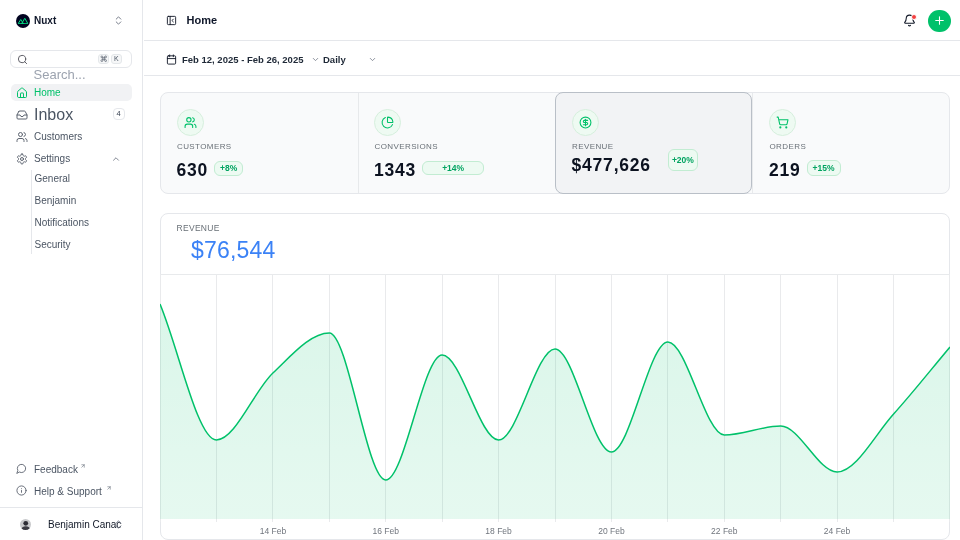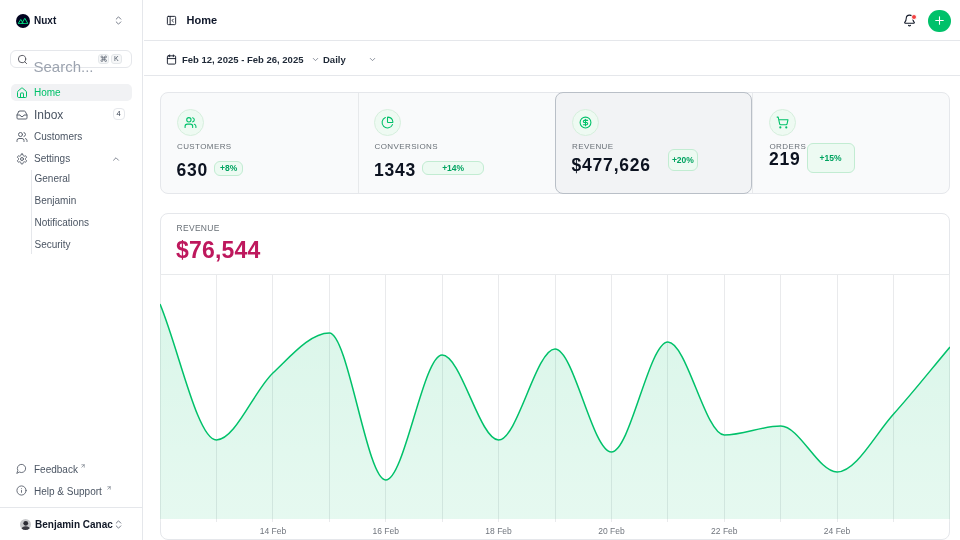--- a/index.html
+++ b/index.html
@@ -24,39 +24,39 @@
 <svg class="ic abs" style="left:112.5px;top:15px;color:#6b7280" width="11" height="11" viewBox="0 0 24 24" stroke-width="3">
     <path d="m7 15 5 5 5-5"></path>
     <path d="m7 9 5-5 5 5"></path>
   </svg>
 
 <div class="abs" style="left:9.5px;top:49.5px;width:122.5px;height:18.5px;border:1px solid #e5e7eb;border-radius:6px;background:#fff"></div>
 <svg class="ic abs" style="left:16.5px;top:53.5px;color:#52525b" width="11" height="11" viewBox="0 0 24 24">
     <circle cx="11" cy="11" r="8"></circle>
     <path d="m21 21-4.3-4.3"></path>
   </svg>
-<div class="abs" style="left:33.5px;top:62px;font-size:15px;color:#9ca3af;line-height:10px">Search...</div>
+<div class="abs" style="left:33.5px;top:70px;font-size:13px;color:#9ca3af;line-height:10px">Search...</div>
 <div class="abs" style="left:97.5px;top:53.5px;width:11.5px;height:10.5px;border:1px solid #e4e7ea;background:#f6f7f8;border-radius:3px;font-size:7.5px;color:#4b5563;display:flex;align-items:center;justify-content:center">
     <svg class="ic" width="7.5" height="7.5" viewBox="0 0 24 24" stroke-width="1.9">
       <path d="M15 6v12a3 3 0 1 0 3-3H6a3 3 0 1 0 3 3V6a3 3 0 1 0-3 3h12a3 3 0 1 0-3-3"></path>
     </svg>
   </div>
 <div class="abs" style="left:110.5px;top:53.5px;width:11.5px;height:10.5px;border:1px solid #e4e7ea;background:#f6f7f8;border-radius:3px;font-size:7px;color:#4b5563;display:flex;align-items:center;justify-content:center">K</div>
 
 <div class="abs" style="left:10.5px;top:84px;width:121px;height:17px;background:#f1f2f4;border-radius:5px"></div>
 <svg class="ic abs" style="left:16px;top:86.5px;color:#00C16A" width="12" height="12" viewBox="0 0 24 24">
     <path d="M15 21v-8a1 1 0 0 0-1-1h-4a1 1 0 0 0-1 1v8"></path>
     <path d="M3 10a2 2 0 0 1 .709-1.528l7-5.999a2 2 0 0 1 2.582 0l7 5.999A2 2 0 0 1 21 10v9a2 2 0 0 1-2 2H5a2 2 0 0 1-2-2z"></path>
   </svg>
 <div class="abs" style="left:34px;top:87.5px;font-size:10px;color:#00C16A;font-weight:500;line-height:10px">Home</div>
 <svg class="ic abs" style="left:16px;top:108.5px;color:#5d6470" width="12" height="12" viewBox="0 0 24 24">
     <polyline points="22 12 16 12 14 15 10 15 8 12 2 12"></polyline>
     <path d="M5.45 5.11 2 12v6a2 2 0 0 0 2 2h16a2 2 0 0 0 2-2v-6l-3.45-6.89A2 2 0 0 0 16.76 4H7.24a2 2 0 0 0-1.79 1.11z"></path>
   </svg>
-<div class="abs" style="left:34px;top:109.5px;font-size:12px;color:#4b5563;line-height:10px">Inbox</div>
+<div class="abs" style="left:34px;top:109.5px;font-size:16px;color:#4b5563;line-height:10px">Inbox</div>
 <div class="abs" style="left:112.5px;top:107.5px;width:12px;height:12.5px;border:1px solid #e5e7eb;border-radius:4px;font-size:7.5px;color:#374151;display:flex;align-items:center;justify-content:center">4</div>
 <svg class="ic abs" style="left:16px;top:130.5px;color:#5d6470" width="12" height="12" viewBox="0 0 24 24">
     <path d="M16 21v-2a4 4 0 0 0-4-4H6a4 4 0 0 0-4 4v2"></path>
     <circle cx="9" cy="7" r="4"></circle>
     <path d="M22 21v-2a4 4 0 0 0-3-3.87"></path>
     <path d="M16 3.13a4 4 0 0 1 0 7.75"></path>
   </svg>
 <div class="abs" style="left:34px;top:131.5px;font-size:10px;color:#4b5563;line-height:10px">Customers</div>
 <svg class="ic abs" style="left:16px;top:152.5px;color:#5d6470" width="12" height="12" viewBox="0 0 24 24">
     <path d="M12.22 2h-.44a2 2 0 0 0-2 2v.18a2 2 0 0 1-1 1.73l-.43.25a2 2 0 0 1-2 0l-.15-.08a2 2 0 0 0-2.73.73l-.22.38a2 2 0 0 0 .73 2.73l.15.1a2 2 0 0 1 1 1.72v.51a2 2 0 0 1-1 1.74l-.15.09a2 2 0 0 0-.73 2.73l.22.38a2 2 0 0 0 2.73.73l.15-.08a2 2 0 0 1 2 0l.43.25a2 2 0 0 1 1 1.73V20a2 2 0 0 0 2 2h.44a2 2 0 0 0 2-2v-.18a2 2 0 0 1 1-1.73l.43-.25a2 2 0 0 1 2 0l.15.08a2 2 0 0 0 2.73-.73l.22-.39a2 2 0 0 0-.73-2.73l-.15-.08a2 2 0 0 1-1-1.74v-.5a2 2 0 0 1 1-1.74l.15-.09a2 2 0 0 0 .73-2.73l-.22-.38a2 2 0 0 0-2.73-.73l-.15.08a2 2 0 0 1-2 0l-.43-.25a2 2 0 0 1-1-1.73V4a2 2 0 0 0-2-2z"></path>
@@ -92,21 +92,21 @@
     <path d="M7 17 17 7"></path>
   </svg>
 
 <div class="abs" style="left:0;top:506.5px;width:143px;height:1px;background:#e5e7eb"></div>
 <div class="abs" style="left:19.5px;top:518.5px;width:11.5px;height:11.5px;border-radius:50%;background:#c8c9cb;overflow:hidden">
 <svg width="11.5" height="11.5" viewBox="0 0 24 24">
       <circle cx="12" cy="9" r="5" fill="#2c2c34"></circle>
       <path d="M2 24c0-6 4.5-9 10-9s10 3 10 9z" fill="#3a3a42"></path>
     </svg>
 </div>
-<div class="abs" style="left:35px;top:520px;font-size:10px;font-weight:700;color:#111827;line-height:10px">Benjamin Canac</div>
+<div class="abs" style="left:48px;top:520px;font-size:10px;font-weight:400;color:#111827;line-height:10px">Benjamin Canac</div>
 <svg class="ic abs" style="left:113px;top:518.5px;color:#6b7280" width="11" height="11" viewBox="0 0 24 24" stroke-width="3">
     <path d="m7 15 5 5 5-5"></path>
     <path d="m7 9 5-5 5 5"></path>
   </svg>
 
 <div class="abs" style="left:144px;top:0;width:816px;height:41px;border-bottom:1px solid #e5e7eb"></div>
 <svg class="ic abs" style="left:165.5px;top:15px;color:#111827" width="11" height="11" viewBox="0 0 24 24">
     <rect width="18" height="18" x="3" y="3" rx="2"></rect>
     <path d="M9 3v18"></path>
     <path d="m16 15-3-3 3-3"></path>
@@ -182,28 +182,28 @@
     <span style="margin-left:17px;height:22px;padding:0 3px;border-radius:6px;background:#edfaf2;border:1px solid #c2ecd2;color:#00a360;font-size:8.5px;font-weight:700;display:inline-flex;align-items:center;position:relative;top:-2px">+20%</span>
   </div>
 <div class="abs" style="left:769.0px;top:108.5px;width:27px;height:27px;border-radius:50%;background:#eefaf2;border:1px solid #d6efdd;display:flex;align-items:center;justify-content:center">
     <svg class="ic" style="color:#00C16A" width="13" height="13" viewBox="0 0 24 24">
       <circle cx="8" cy="21" r="1"></circle>
       <circle cx="19" cy="21" r="1"></circle>
       <path d="M2.05 2.05h2l2.66 12.42a2 2 0 0 0 2 1.58h9.78a2 2 0 0 0 1.95-1.57l1.65-7.43H5.12"></path>
     </svg>
   </div>
 <div class="abs" style="left:769.5px;top:141.5px;font-size:8px;color:#697077;letter-spacing:0.4px">ORDERS</div>
-<div class="abs" style="left:769.0px;top:152px;height:15px;display:flex;align-items:center">
+<div class="abs" style="left:769.0px;top:163px;height:15px;display:flex;align-items:flex-end">
     <span style="font-size:17.5px;font-weight:700;color:#0c1220;letter-spacing:0.8px;line-height:15px">219</span>
-    <span style="margin-left:6px;height:30px;padding:0 12px;border-radius:6px;background:#edfaf2;border:1px solid #c2ecd2;color:#00a360;font-size:8.5px;font-weight:700;display:inline-flex;align-items:center;position:relative;top:-2px">+15%</span>
+    <span style="margin-left:6px;height:16px;padding:0 5px;border-radius:6px;background:#edfaf2;border:1px solid #c2ecd2;color:#00a360;font-size:8.5px;font-weight:700;display:inline-flex;align-items:center;position:relative;top:-2px">+15%</span>
   </div>
 
 <div class="abs" style="left:159.5px;top:212.5px;width:790px;height:327px;border:1px solid #e5e7eb;border-radius:8px;background:#fff"></div>
 <div class="abs" style="left:176.5px;top:222.8px;font-size:8.5px;color:#697077;letter-spacing:0.3px">REVENUE</div>
-<div class="abs" style="left:176px;top:237px;font-size:23px;font-weight:700;color:#be185d;letter-spacing:0.2px">$76,544</div>
+<div class="abs" style="left:191px;top:237px;font-size:23px;font-weight:400;color:#3b82f6;letter-spacing:0.2px">$76,544</div>
 <div class="abs" style="left:160.5px;top:273.5px;width:788px;height:1px;background:#e8eaec"></div>
 <svg class="abs" style="left:159.5px;top:274px" width="790" height="266" viewBox="0 0 790 266">
 <defs>
       <linearGradient id="ag" x1="0" y1="0" x2="0" y2="1">
 <stop offset="0" stop-color="#00C16A" stop-opacity="0.145"></stop>
 <stop offset="1" stop-color="#00C16A" stop-opacity="0.10"></stop>
 </linearGradient>
     </defs>
 <g shape-rendering="crispEdges">
       <line x1="0.5" y1="0" x2="0.5" y2="248" stroke="#e9eaec" stroke-width="1"></line>

